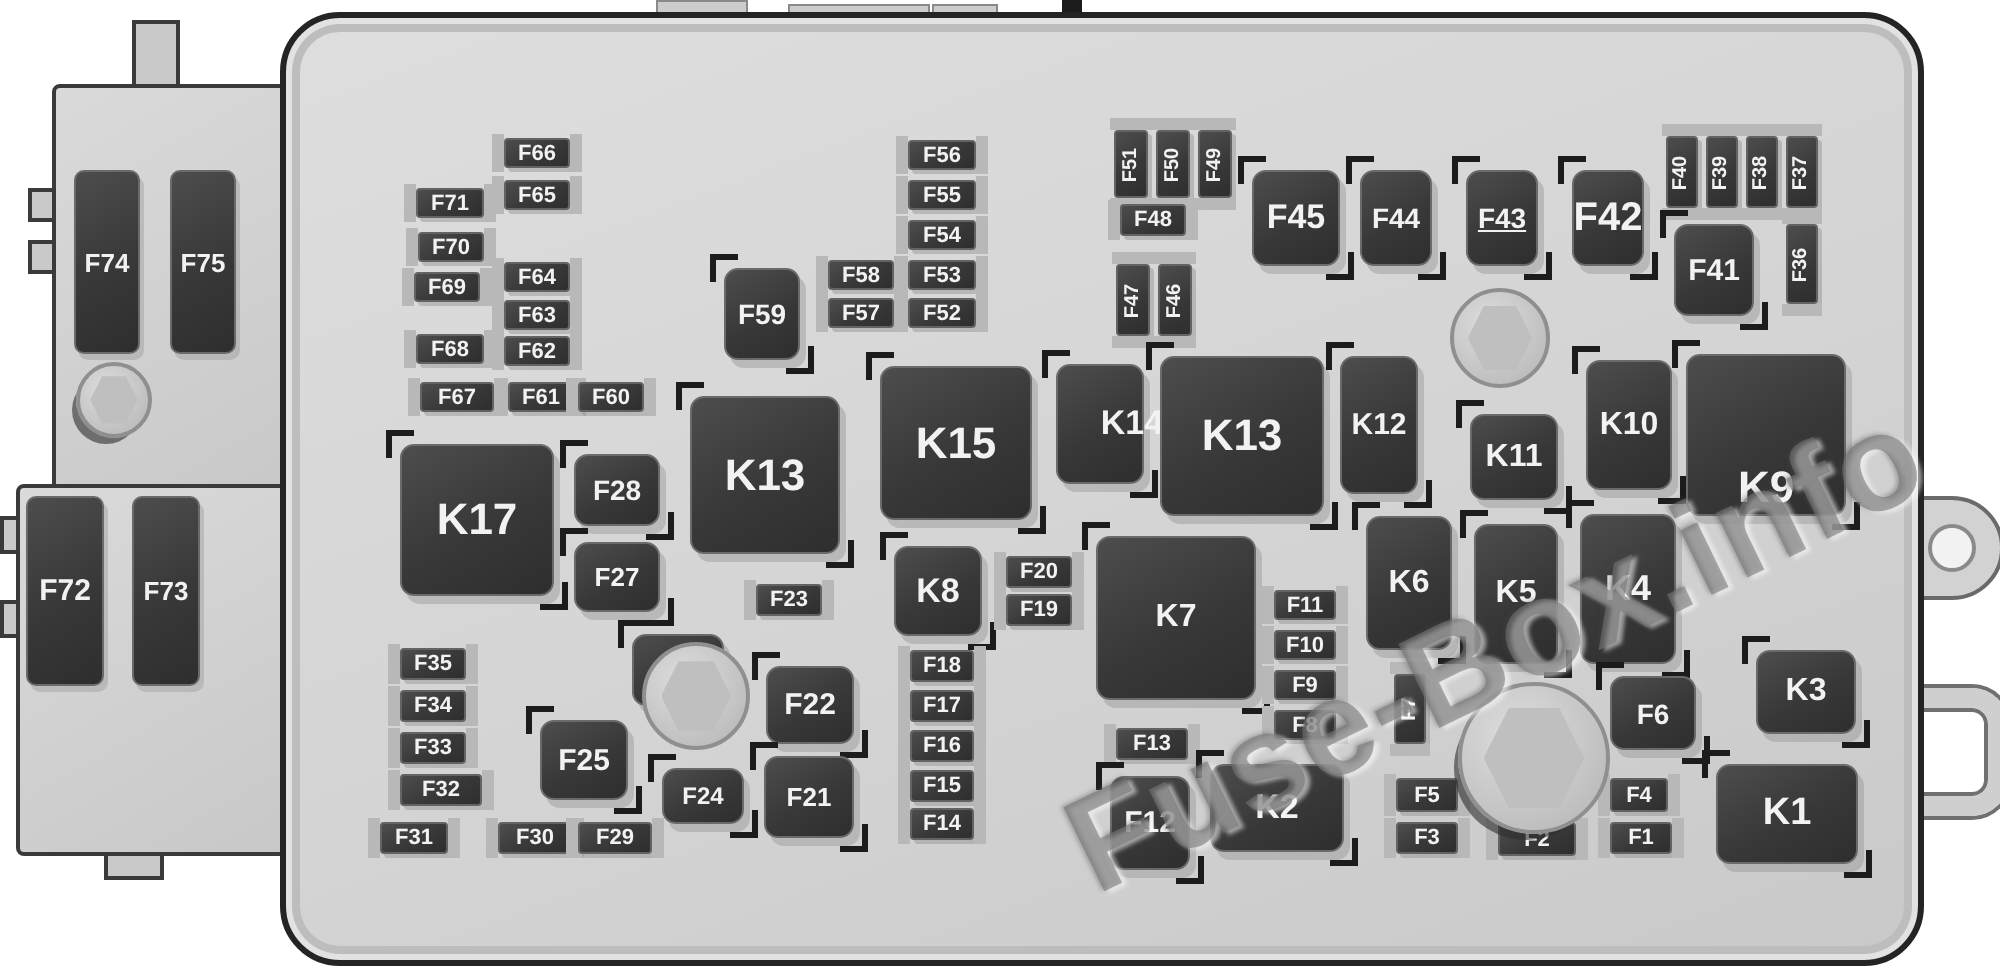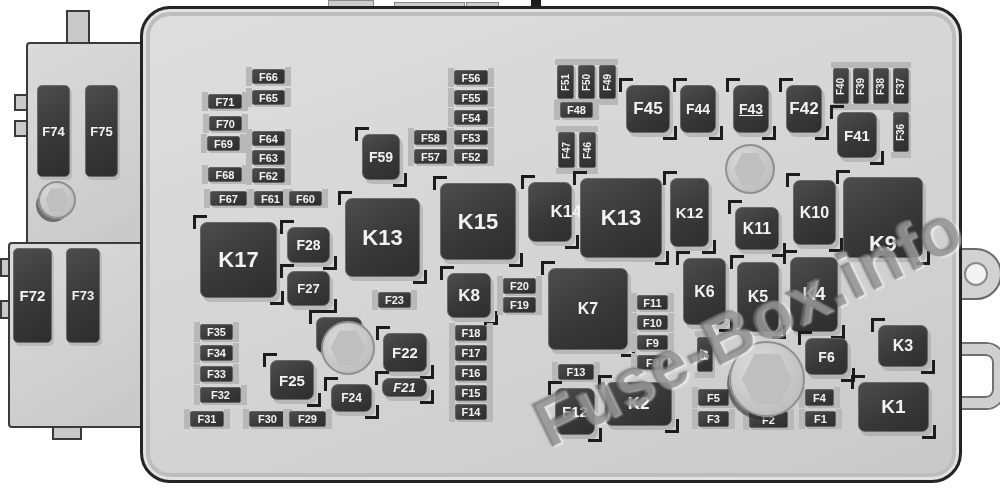--- a/index.html
+++ b/index.html
@@ -179,21 +179,21 @@
       </div>
       <div class="blk relay" style="left: 626px; top: 85px; width: 44px; height: 48px; font-size: 17px;">
         <span>F45</span>
       </div>
       <div class="blk relay" style="left: 680px; top: 85px; width: 36px; height: 48px; font-size: 14px;">
         <span>F44</span>
       </div>
       <div class="blk relay" style="left: 733px; top: 85px; width: 36px; height: 48px; font-size: 14px; text-decoration: underline;">
         <span>F43</span>
       </div>
-      <div class="blk relay" style="left: 786px; top: 85px; width: 36px; height: 48px; font-size: 17px;">
+      <div class="blk relay" style="left: 786px; top: 85px; width: 36px; height: 48px; font-size: 20px;">
         <span>F42</span>
       </div>
       <div class="blk fusev" style="left: 833px; top: 68px; width: 16px; height: 36px;">
         <span>F40</span>
       </div>
       <div class="blk fusev" style="left: 853px; top: 68px; width: 16px; height: 36px;">
         <span>F39</span>
       </div>
       <div class="blk fusev" style="left: 873px; top: 68px; width: 16px; height: 36px;">
         <span>F38</span>
@@ -278,21 +278,21 @@
       </div>
       <div class="blk fuse" style="left: 289px; top: 411px; width: 37px; height: 16px;">
         <span>F29</span>
       </div>
       <div class="blk relay" style="left: 331px; top: 384px; width: 41px; height: 28px; font-size: 12px;">
         <span>F24</span>
       </div>
       <div class="blk relay" style="left: 383px; top: 333px; width: 44px; height: 39px; font-size: 15px;">
         <span>F22</span>
       </div>
-      <div class="blk relay" style="left: 382px; top: 378px; width: 45px; height: 19px; font-size: 13px; font-style: italic;">
+      <div class="blk relay" style="left: 382px; top: 378px; width: 45px; height: 41px; font-size: 13px;">
         <span>F21</span>
       </div>
       <div class="blk fuse" style="left: 455px; top: 325px; width: 32px; height: 16px;">
         <span>F18</span>
       </div>
       <div class="blk fuse" style="left: 455px; top: 345px; width: 32px; height: 16px;">
         <span>F17</span>
       </div>
       <div class="blk fuse" style="left: 455px; top: 365px; width: 32px; height: 16px;">
         <span>F16</span>

